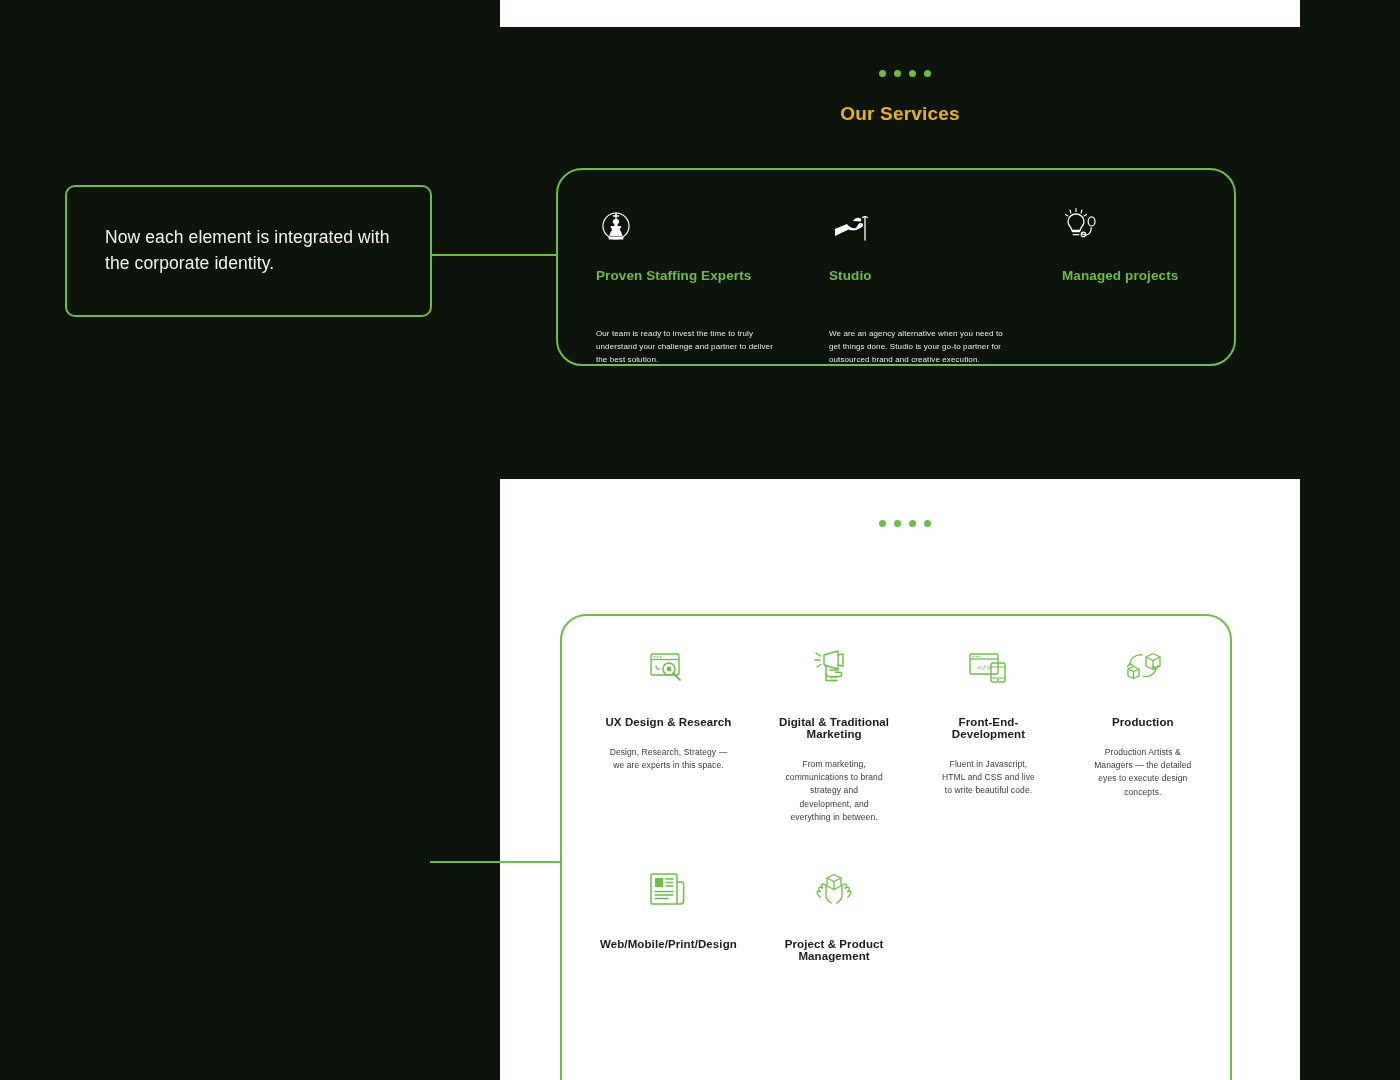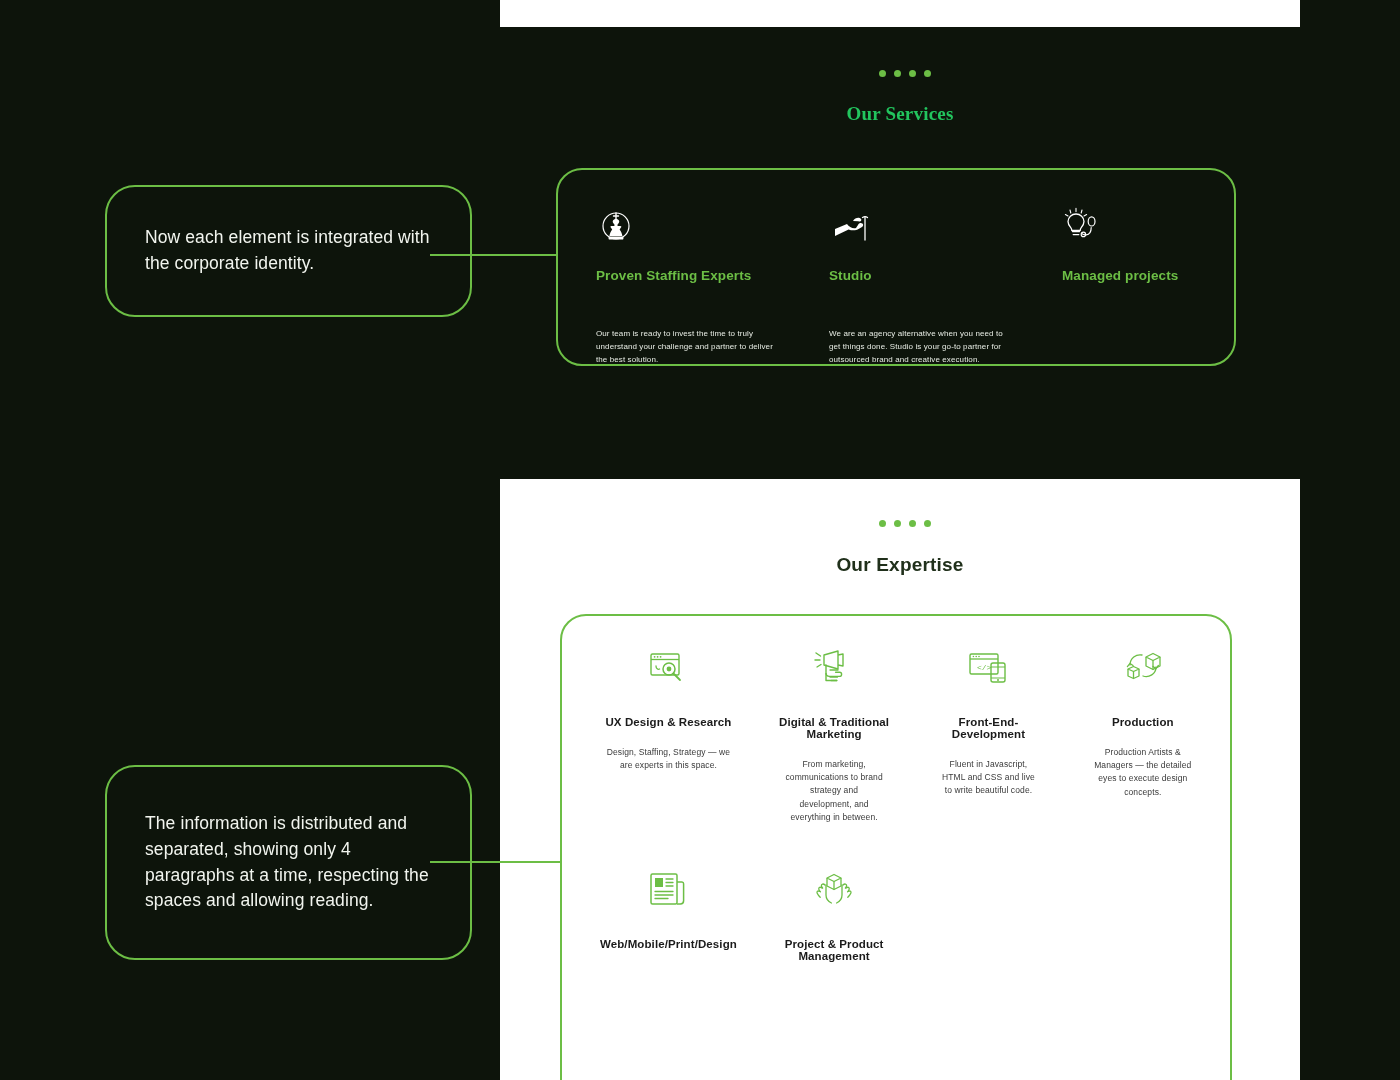--- a/index.html
+++ b/index.html
@@ -20,21 +20,21 @@
   .dots { position:absolute; display:flex; gap:8px; }
   .dots span { width:7px; height:7px; border-radius:50%; background:#6cbe45; display:block; }
   #dots-services  { left:879px; top:70px; }
   #dots-expertise { left:879px; top:520px; }
 
   
   .section-title {
     position:absolute; width:800px; left:500px; text-align:center;
     font-size:19px; font-weight:bold; letter-spacing:.2px;
   }
-  #title-services  { top:103px; color:#22c55e;font-family:Liberation Serif, serif; }
+  #title-services  { top:103px; color:#eab308; }
   #title-expertise { top:554px; color:#20301b; }
 
   
   .outline-card {
     position:absolute; border:2px solid #6cbe45; border-radius:26px;
   }
   #services-card  { left:556px; top:168px; width:680px; height:198px; }
   #expertise-card { left:560px; top:614px; width:672px; height:520px; }
 
   
@@ -63,23 +63,23 @@
     color:#1b1b1b; font-size:11.5px; font-weight:bold; margin-top:20px;
     letter-spacing:.1px;
   }
   .exp-desc {
     color:#3a3a3a; font-size:8.5px; line-height:1.55; margin-top:18px;
     letter-spacing:.1px; padding:0 6px;
   }
 
   
   .callout {
-    position:absolute; border:2px solid #6cbe45; border-radius:30px;
+    position:absolute; border:2px solid #6cbe45; border-radius:10px;
     background:#0d140b; display:flex; align-items:center;
-    padding:0 38px; z-index:4;margin-left:40px;
+    padding:0 38px; z-index:4;
   }
   .callout p {
     color:#f2f5ef; font-size:17.5px; line-height:1.48; letter-spacing:.1px;
   }
   #callout-1 { left:65px; top:185px; width:367px; height:132px; }
   #callout-2 { left:65px; top:765px; width:367px; height:195px; }
 
   
   .connector { position:absolute; height:2px; background:#6cbe45; z-index:5; }
   #connector-1 { left:430px; top:254px; width:128px; }
@@ -148,42 +148,41 @@
       <div class="svc-title">Managed projects</div>
     </div>
   </div>
 
   <div class="dots" id="dots-expertise">
     <span></span>
       <span></span>
       <span></span>
       <span></span>
   </div>
-  <div class="section-title" id="title-expertise">Our Expertise</div>
 
   <div class="outline-card" id="expertise-card"></div>
 
   <div id="expertise-grid">
 
     <div class="exp-cell">
       <div class="exp-icon">
         <svg width="46" height="42" viewBox="0 0 46 42">
           <rect x="6" y="7" width="28" height="21" rx="1.5" fill="none" stroke="#6cbe45" stroke-width="1.4"></rect>
           <path d="M6 12.5 H34" stroke="#6cbe45" stroke-width="1.3"></path>
           <circle cx="9.6" cy="9.8" r=".9" fill="#6cbe45"></circle>
           <circle cx="12.6" cy="9.8" r=".9" fill="#6cbe45"></circle>
           <circle cx="15.6" cy="9.8" r=".9" fill="#6cbe45"></circle>
           <path d="M11 19 c0 2.6 2 4 3.6 3" fill="none" stroke="#6cbe45" stroke-width="1.3" stroke-linecap="round"></path>
           <circle cx="24" cy="22" r="6" fill="none" stroke="#6cbe45" stroke-width="1.5"></circle>
           <circle cx="24" cy="22" r="2.4" fill="#6cbe45"></circle>
           <path d="M28.5 26.5 L35 33" stroke="#6cbe45" stroke-width="1.8" stroke-linecap="round"></path>
         </svg>
       </div>
       <div class="exp-title">UX Design &amp; Research</div>
-      <div class="exp-desc">Design, Staffing, Strategy — we are experts in this space.</div>
+      <div class="exp-desc">Design, Research, Strategy — we are experts in this space.</div>
     </div>
 
     <div class="exp-cell">
       <div class="exp-icon">
         <svg width="44" height="42" viewBox="0 0 44 42">
           <path d="M4 6 L8.5 9 M3 13 L8 13 M5 20 L9 17.5" stroke="#6cbe45" stroke-width="1.4" stroke-linecap="round"></path>
           <path d="M12 8 L26 4 L26 22 L12 18 Z" fill="none" stroke="#6cbe45" stroke-width="1.4" stroke-linejoin="round"></path>
           <path d="M26 8 L31 7 L31 19 L26 18" fill="none" stroke="#6cbe45" stroke-width="1.4" stroke-linejoin="round"></path>
           <path d="M14 18 L14 26 c0 2 1.6 3.4 3.4 3.4 h10 c1.4 0 2.2 -1 2.2 -2.2 c0 -1.2 -.8 -2 -2 -2 h-4" fill="none" stroke="#6cbe45" stroke-width="1.4" stroke-linejoin="round" stroke-linecap="round"></path>
           <path d="M18 23 h8 M18 30 h7.5 M19 33.5 h6" fill="none" stroke="#6cbe45" stroke-width="1.3" stroke-linecap="round"></path>
@@ -266,17 +265,14 @@
     </div>
   </div>
 
   <div class="connector" id="connector-1"></div>
   <div class="connector" id="connector-2"></div>
 
   <div class="callout" id="callout-1">
     <p>Now each element is integrated with the corporate identity.</p>
   </div>
 
-  <div class="callout" id="callout-2">
-    <p>The information is distributed and separated, showing only 4 paragraphs at a time, respecting the spaces and allowing reading.</p>
-  </div>
 
 </div>
 
 </body></html>

